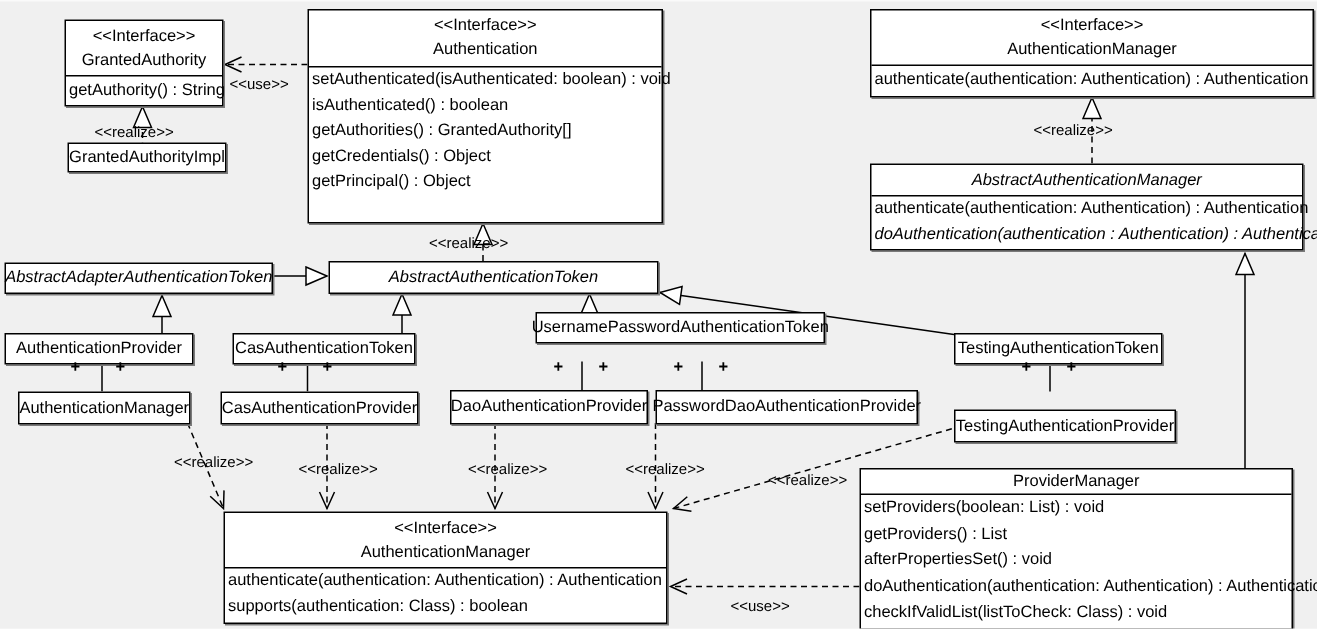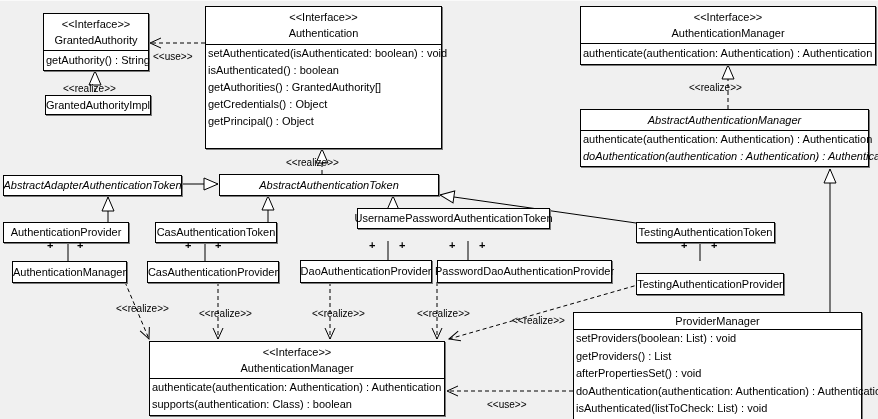--- a/index.html
+++ b/index.html
@@ -161,21 +161,21 @@
   </div>
 
   <div class="cls pm" style="left:573px;top:311px;width:287px;height:106px;overflow:visible">
     <div class="hdr1" style="height:17px">
       <div class="cname">ProviderManager</div>
     </div>
     <div class="m">setProviders(boolean: List) : void</div>
     <div class="m">getProviders() : List</div>
     <div class="m">afterPropertiesSet() : void</div>
     <div class="m">doAuthentication(authentication: Authentication) : Authentication</div>
-    <div class="m">isAuthenticated(listToCheck: List) : void</div>
+    <div class="m">checkIfValidList(listToCheck: Class) : void</div>
   </div>
 
   <div class="lbl" style="left:153px;top:50px">&lt;&lt;use&gt;&gt;</div>
   <div class="lbl" style="left:63px;top:82px">&lt;&lt;realize&gt;&gt;</div>
   <div class="lbl" style="left:286px;top:156px">&lt;&lt;realize&gt;&gt;</div>
   <div class="lbl" style="left:689px;top:81px">&lt;&lt;realize&gt;&gt;</div>
   <div class="lbl" style="left:116px;top:302px">&lt;&lt;realize&gt;&gt;</div>
   <div class="lbl" style="left:199px;top:307px">&lt;&lt;realize&gt;&gt;</div>
   <div class="lbl" style="left:312px;top:307px">&lt;&lt;realize&gt;&gt;</div>
   <div class="lbl" style="left:417px;top:307px">&lt;&lt;realize&gt;&gt;</div>

